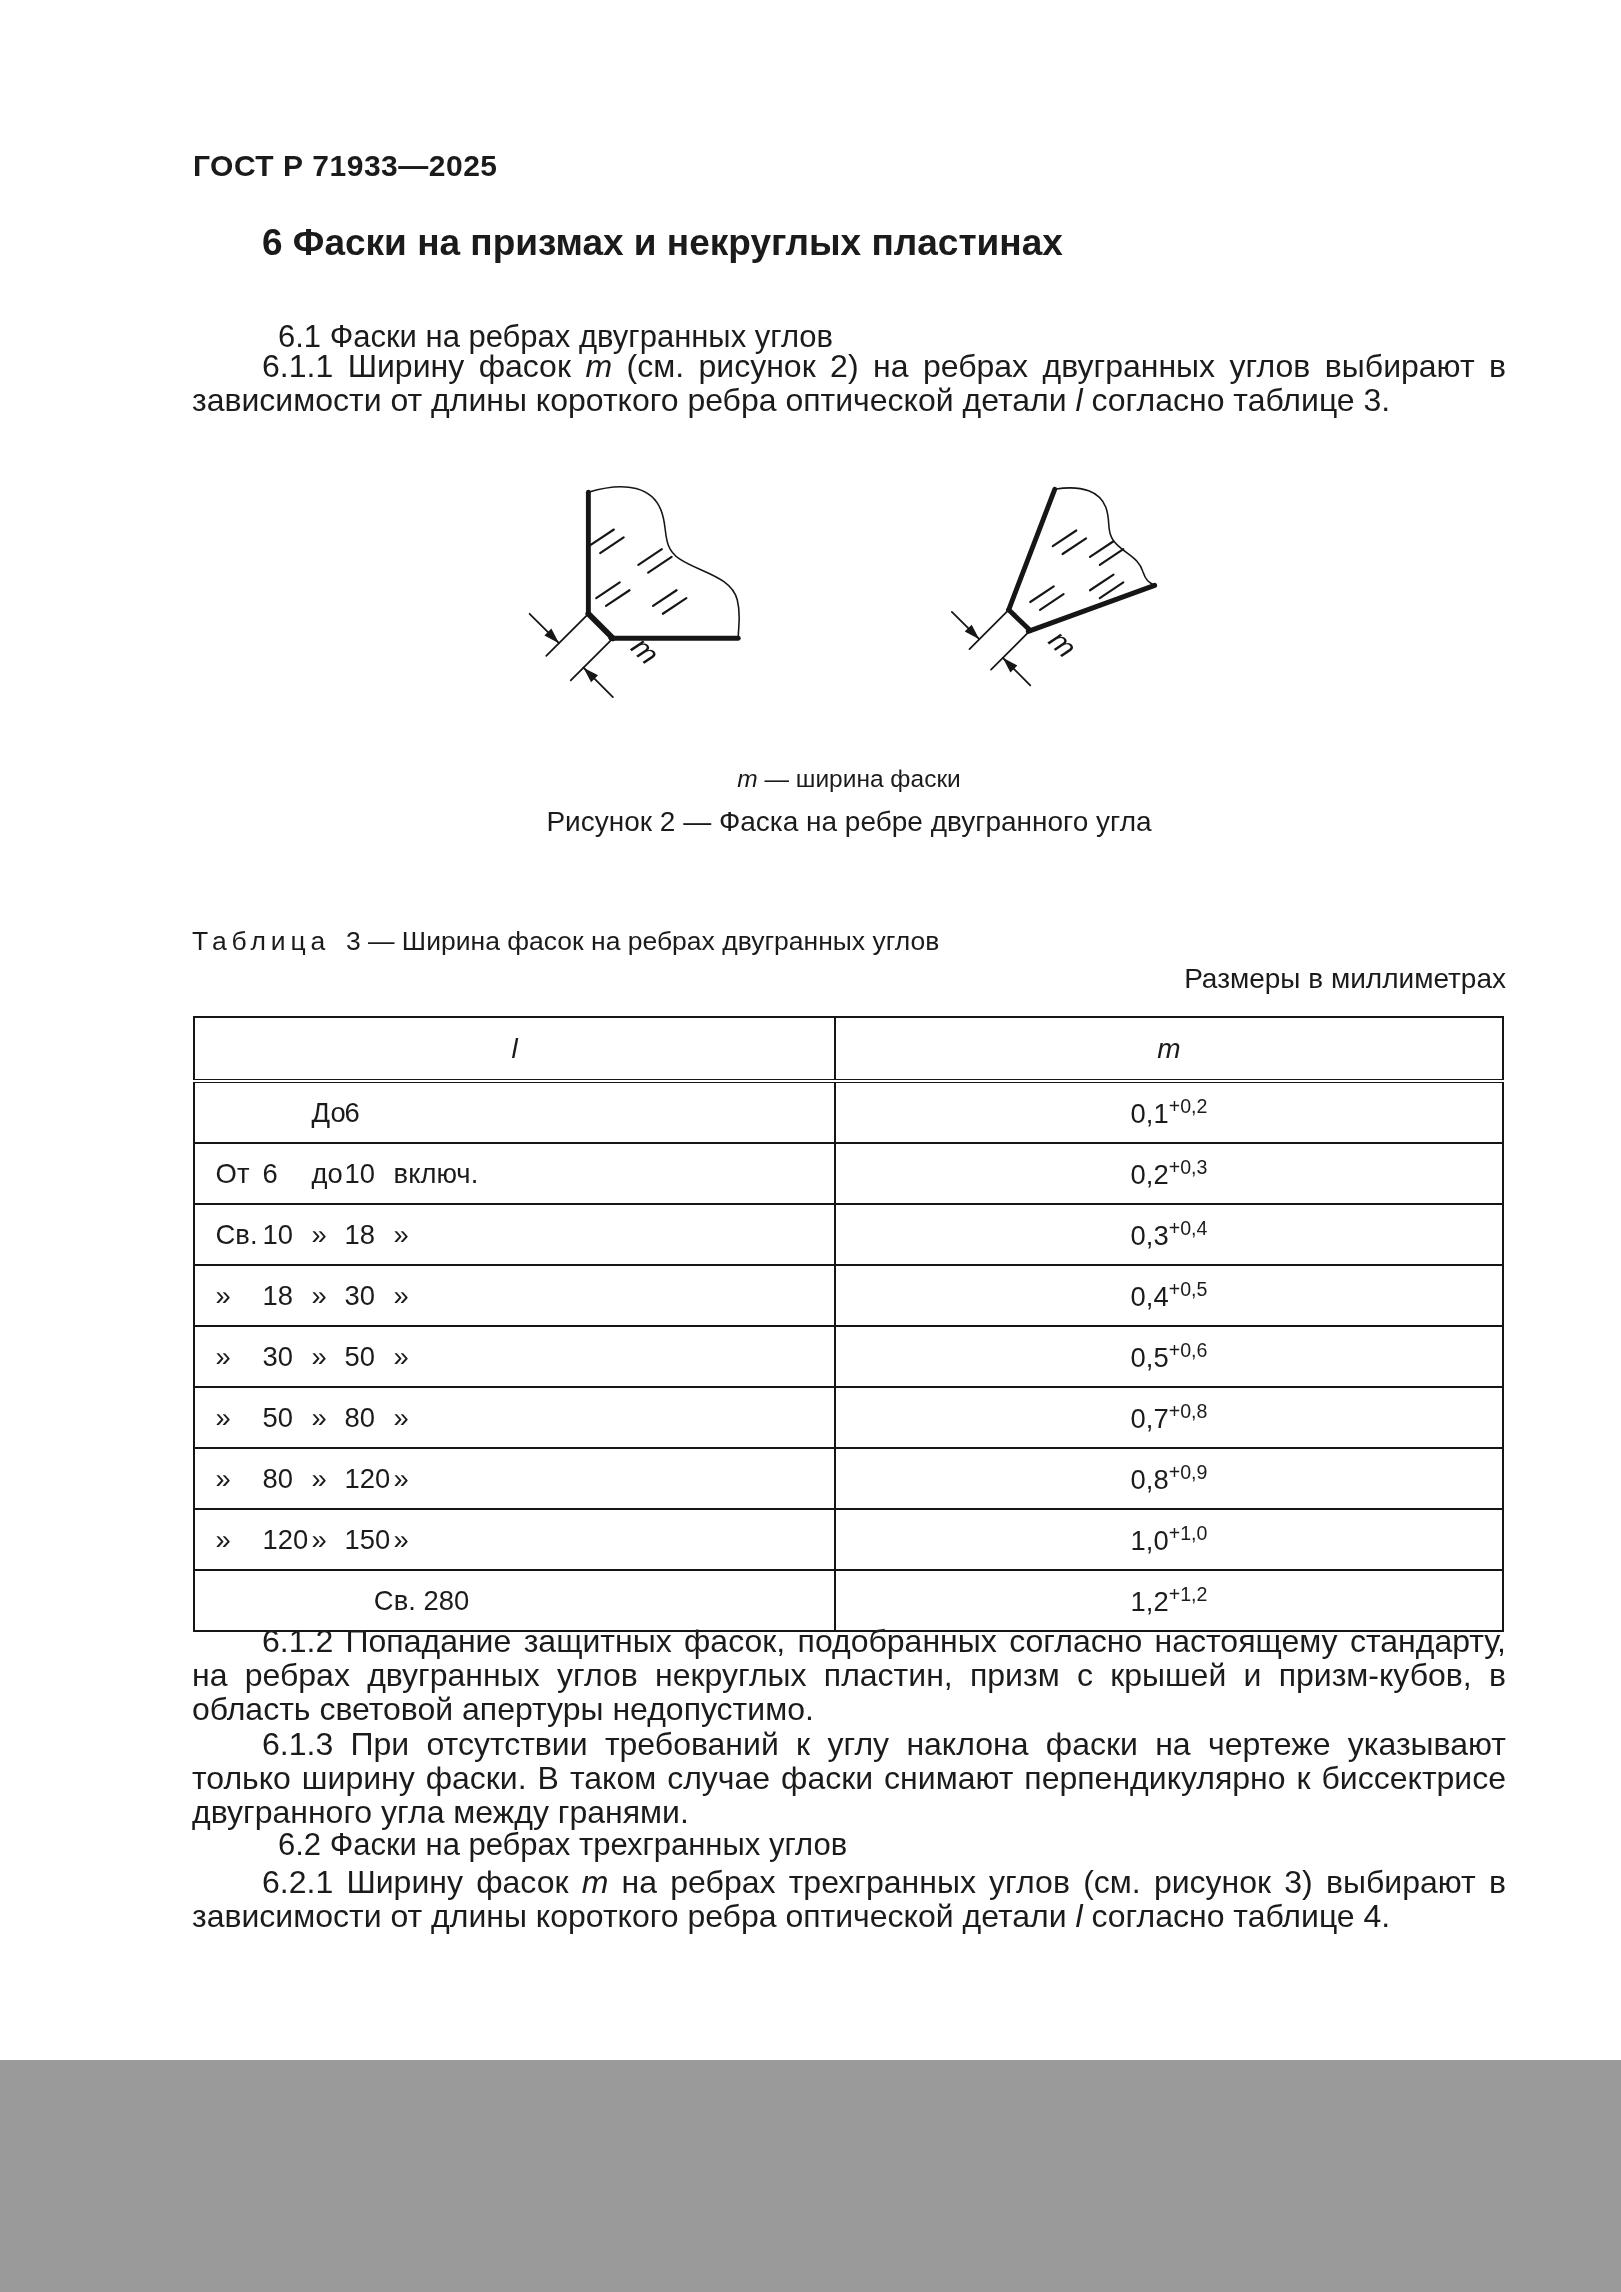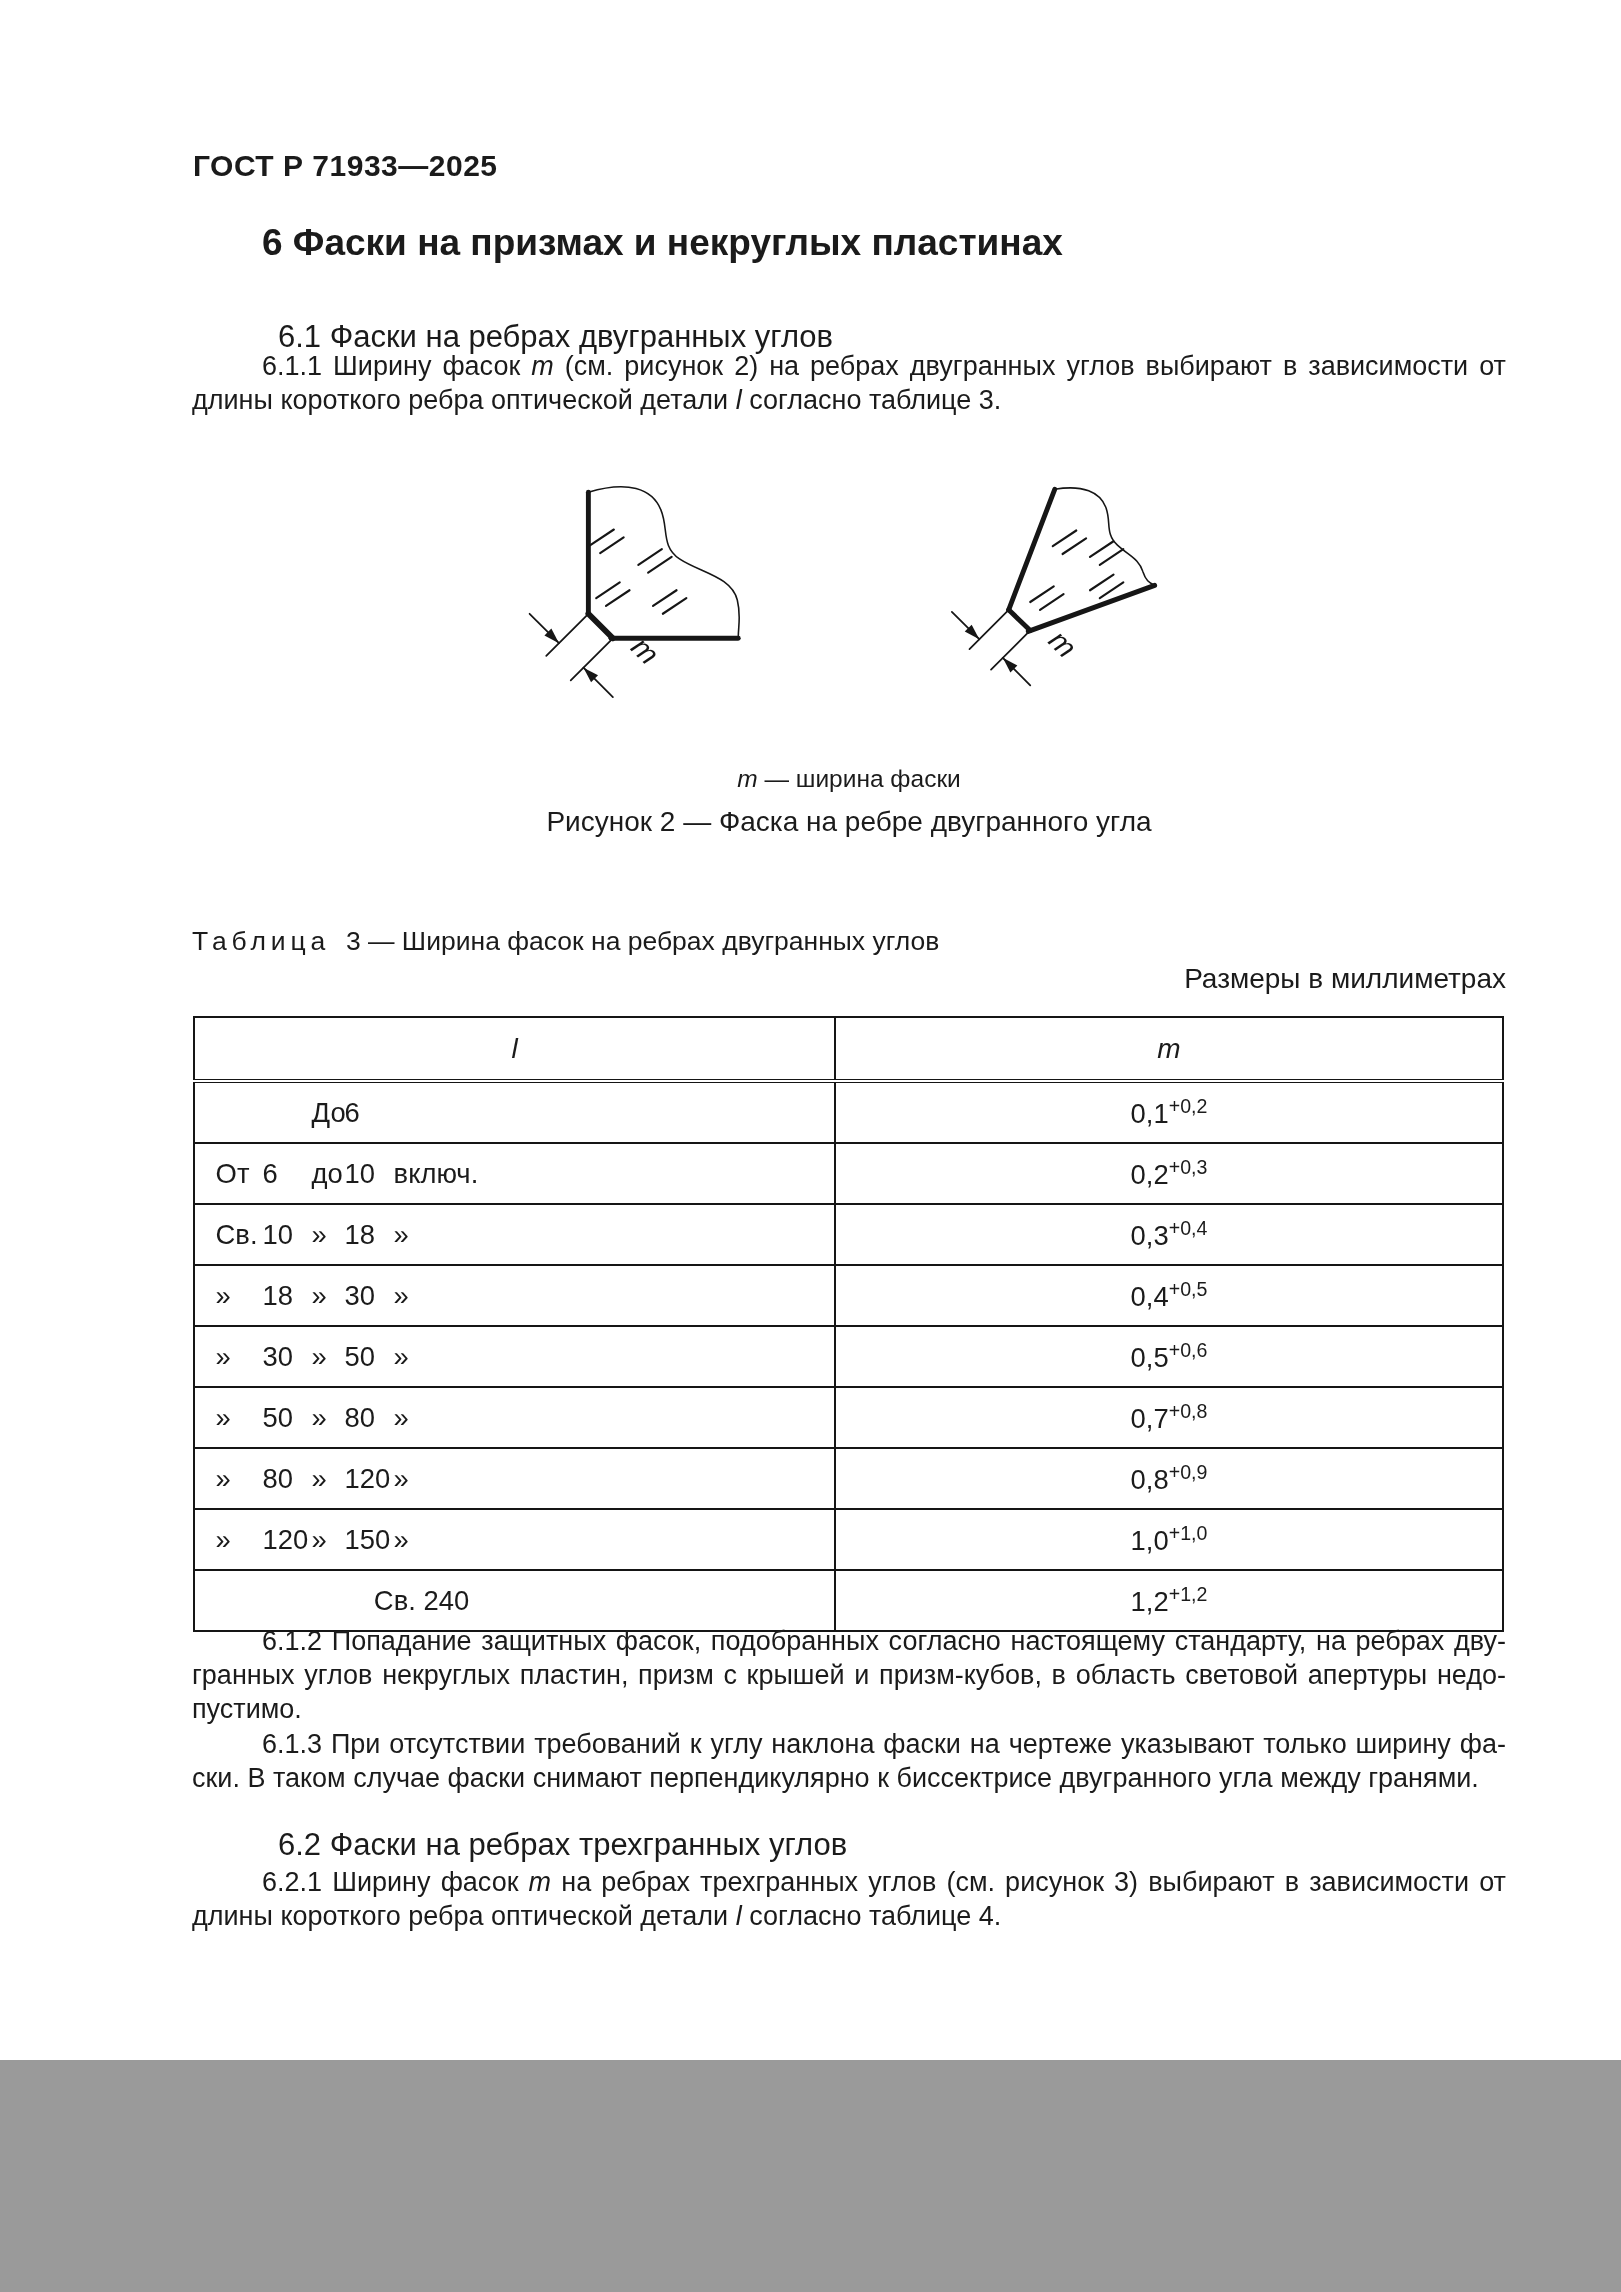--- a/index.html
+++ b/index.html
@@ -5,21 +5,21 @@
   html,body{margin:0;padding:0;background:#9a9a9a;}
   .page{position:relative;width:1621px;height:2060px;background:#ffffff;
         font-family:"Liberation Sans",sans-serif;color:#1b1b1b;overflow:hidden;}
   .abs{position:absolute;}
   .it{font-style:italic;}
   .std-code{left:193px;top:149px;font-size:30px;font-weight:bold;letter-spacing:0.5px;}
   .h1{left:262px;top:222px;font-size:37px;font-weight:bold;margin:0;}
   .h2{font-size:31px;font-weight:normal;margin:16px;}
   .h2-1{left:262px;top:303px;}
   .h2-2{left:262px;top:1811px;}
-  .para{left:192px;width:1314px;font-size:27px;line-height:34px;
+  .para{left:192px;width:1314px;font-size:32px;line-height:34px;
         text-align:justify;text-indent:70px;}
   .p611{top:349px;}
   .p612{top:1624px;}
   .p613{top:1727px;}
   .p621{top:1865px;}
   .fig{left:510px;top:451px;}
   .legend{left:192px;top:765px;width:1314px;text-align:center;font-size:24.5px;}
   .figcap{left:192px;top:806px;width:1314px;text-align:center;font-size:28px;}
   .tbl-title{left:192px;top:926px;font-size:26.5px;text-align:center;}
   .tbl-title .spaced{letter-spacing:4.9px;margin-right:15.7px;}
@@ -207,21 +207,21 @@
               <span>120</span>
               <span>»</span>
               <span>150</span>
               <span>»</span>
             </div>
           </td>
           <td class="c-m"><span>1,0</span><sup>+1,0</sup></td>
         </tr>
         <tr>
           <td class="c-l">
-            <div class="lcenter">Св. 240</div>
+            <div class="lcenter">Св. 280</div>
           </td>
           <td class="c-m"><span>1,2</span><sup>+1,2</sup></td>
         </tr>
       </tbody>
   </table>
 
   <div class="abs para p612"><span>6.1.2 Попадание защитных фасок, подобранных согласно настоящему стандарту, на ребрах дву­гранных углов некруглых пластин, призм с крышей и призм-кубов, в область световой апертуры недо­пустимо.</span></div>
   <div class="abs para p613"><span>6.1.3 При отсутствии требований к углу наклона фаски на чертеже указывают только ширину фа­ски. В таком случае фаски снимают перпендикулярно к биссектрисе двугранного угла между гранями.</span></div>
 
   <h2 class="abs h2 h2-2">6.2 Фаски на ребрах трехгранных углов</h2>

